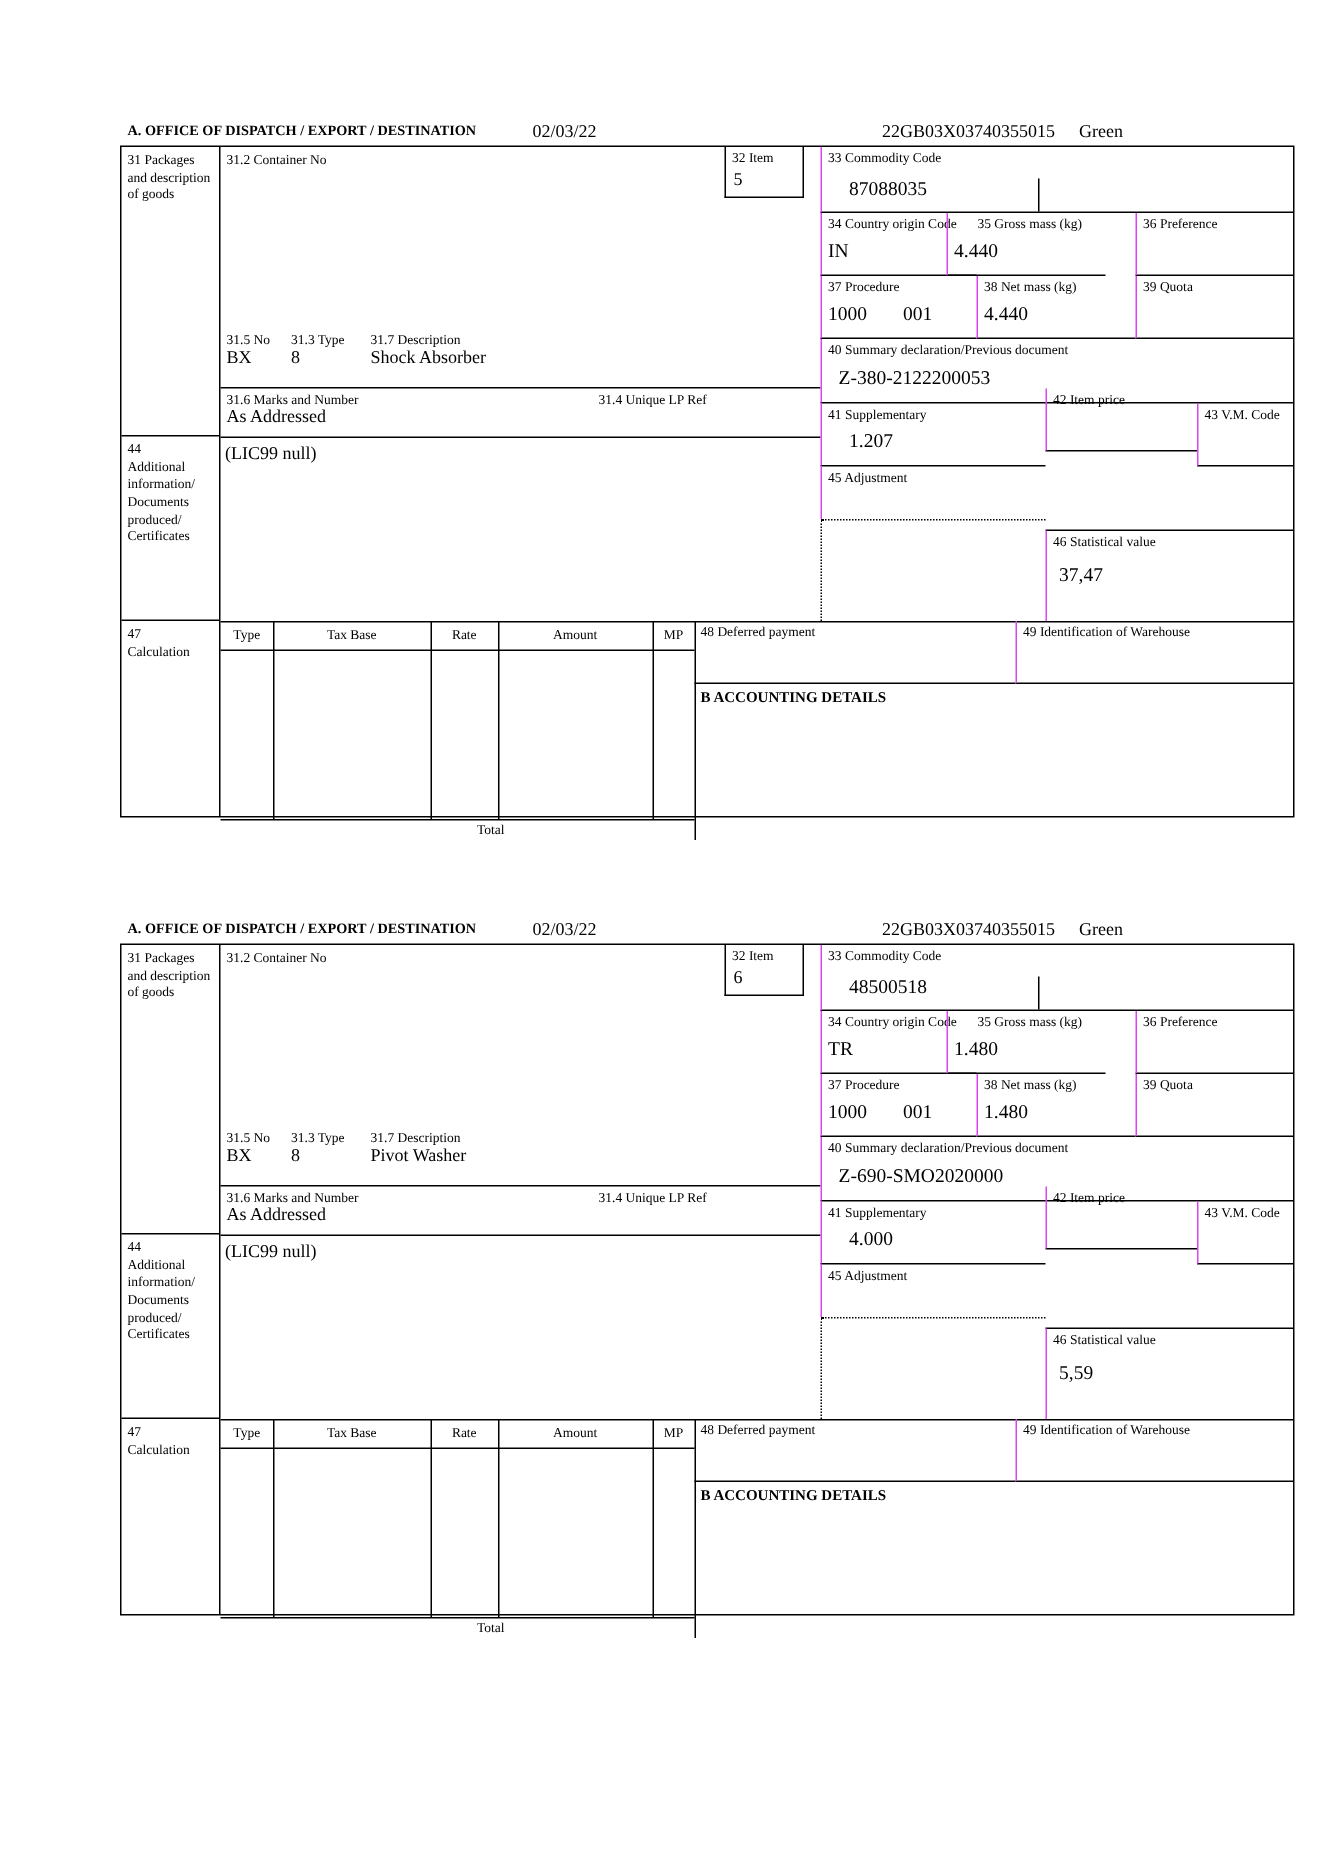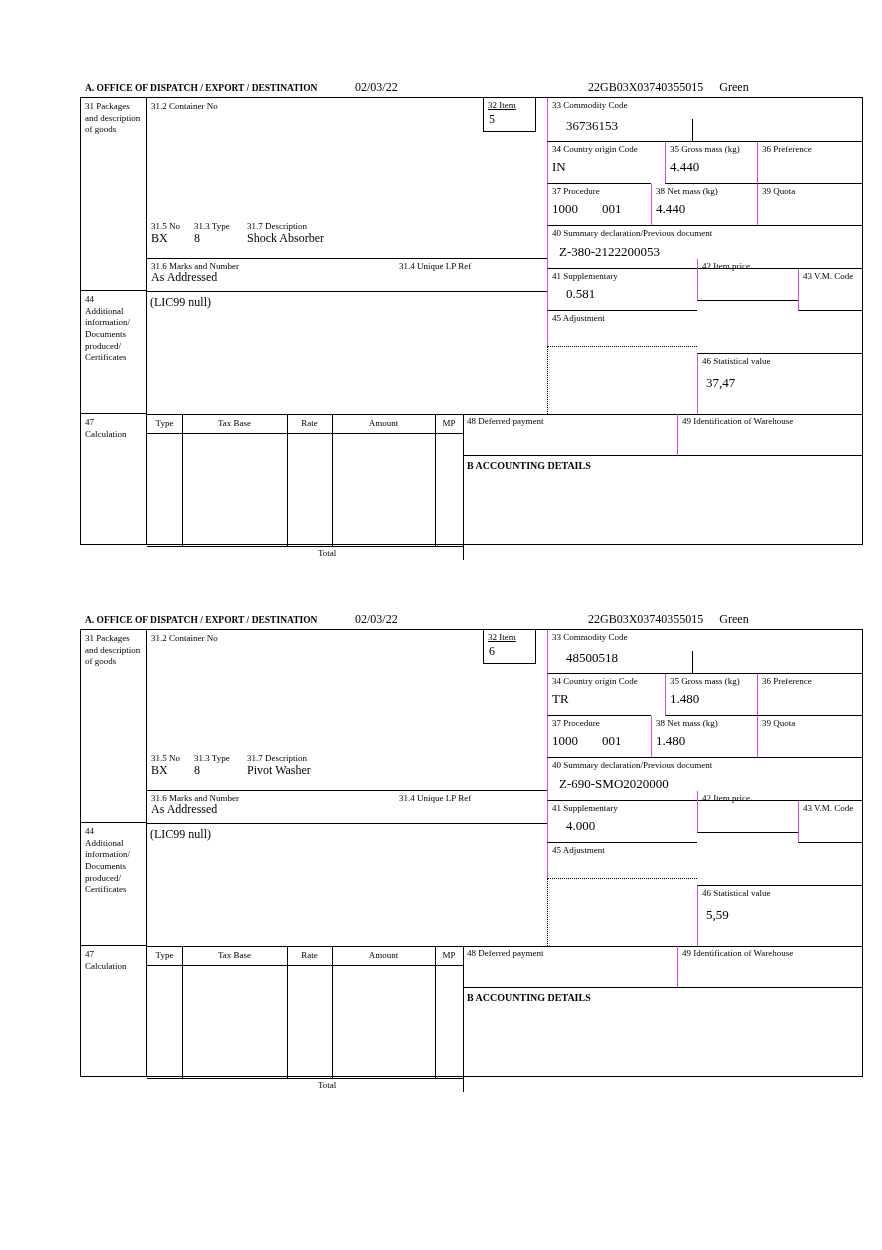--- a/index.html
+++ b/index.html
@@ -28,25 +28,25 @@
   .bl { border-left:1px solid #d946ef; }
   .bb { border-bottom:1px solid #000; }
   .bt { border-top:1px solid #000; }
   .lblp { font-size:9px; padding:2px 0 0 4px; white-space:nowrap; }
   .hl { position:absolute; height:0; border-top:1px solid #000; }
   .vl { position:absolute; width:0; border-left:1px solid #000; }
   .dot-h { position:absolute; height:0; border-top:1px dotted #000; }
   .dot-v { position:absolute; width:0; border-left:1px dotted #000; }
   .thead { position:absolute; top:320px; font-size:9px; text-align:center; }
   .itembox { left:402px; top:0; width:53px; height:34px;
-             border-left:1px solid #000; border-right:1px solid #000; border-bottom:1px solid #000;text-decoration:underline; }
+             border-left:1px solid #000; border-right:1px solid #000; border-bottom:1px solid #000; }
   .marksrow { left:66px; top:160px; width:400px; height:33px; border-top:1px solid #000; }
   .b33 { left:466px; top:0;     width:315px; height:44px; }
   .b34 { left:466px; top:44px;  width:104px; height:42px; }
-  .b35 { left:584px; top:44px;  width:106px; height:42px; }
+  .b35 { left:550px; top:44px;  width:106px; height:42px;text-align:center; }
   .b36 { left:676px; top:44px;  width:105px; height:42px; }
   .b37 { left:466px; top:86px;  width:104px; height:42px; }
   .b38 { left:570px; top:86px;  width:106px; height:42px; }
   .b39 { left:676px; top:86px;  width:105px; height:42px; }
   .b40 { left:466px; top:128px; width:315px; height:43px; }
   .b41 { left:466px; top:171px; width:150px; height:42px; }
   .b42 { left:616px; top:161px; width:101px; height:42px; }
   .b43 { left:717px; top:171px; width:64px;  height:42px; }
   .b45 { left:466px; top:213px; width:315px; height:35px; }
   .b46 { left:616px; top:255px; width:165px; height:61px; }
@@ -97,21 +97,21 @@
       <div class="lbl" style="left:252px;top:2px">31.4 Unique LP Ref</div>
       <div class="val" style="left:4px;top:12px">As Addressed</div>
     </div>
 
     <div class="hl" style="left:66px;top:193px;width:400px"></div>
 
     <div class="val" style="left:69px;top:198px">(LIC99 null)</div>
 
     <div class="box b33 bl bb">
       <div class="lblp">33 Commodity Code</div>
-      <div class="val big" style="left:18px;top:21px">36736153</div>
+      <div class="val big" style="left:18px;top:21px">87088035</div>
       <div class="vl" style="left:144px;top:21px;height:22px"></div>
     </div>
     <div class="box b34 bl bb">
       <div class="lblp">34 Country origin Code</div>
       <div class="val big" style="left:4px;top:18px">IN</div>
     </div>
     <div class="box b35 bl bb">
       <div class="lblp">35 Gross mass (kg)</div>
       <div class="val big" style="left:4px;top:18px">4.440</div>
     </div>
@@ -129,21 +129,21 @@
     </div>
     <div class="box b39 bl bb">
       <div class="lblp">39 Quota</div>
     </div>
     <div class="box b40 bl bb">
       <div class="lblp">40 Summary declaration/Previous document</div>
       <div class="val big" style="left:11px;top:19px">Z-380-2122200053</div>
     </div>
     <div class="box b41 bl bb">
       <div class="lblp">41 Supplementary</div>
-      <div class="val big" style="left:18px;top:18px">0.581</div>
+      <div class="val big" style="left:18px;top:18px">1.207</div>
     </div>
     <div class="box b42 bl bb">
       <div class="lblp">42 Item price</div>
     </div>
     <div class="box b43 bl bb">
       <div class="lblp">43 V.M. Code</div>
     </div>
     <div class="box b45 bl">
       <div class="lblp">45 Adjustment</div>
     </div>

